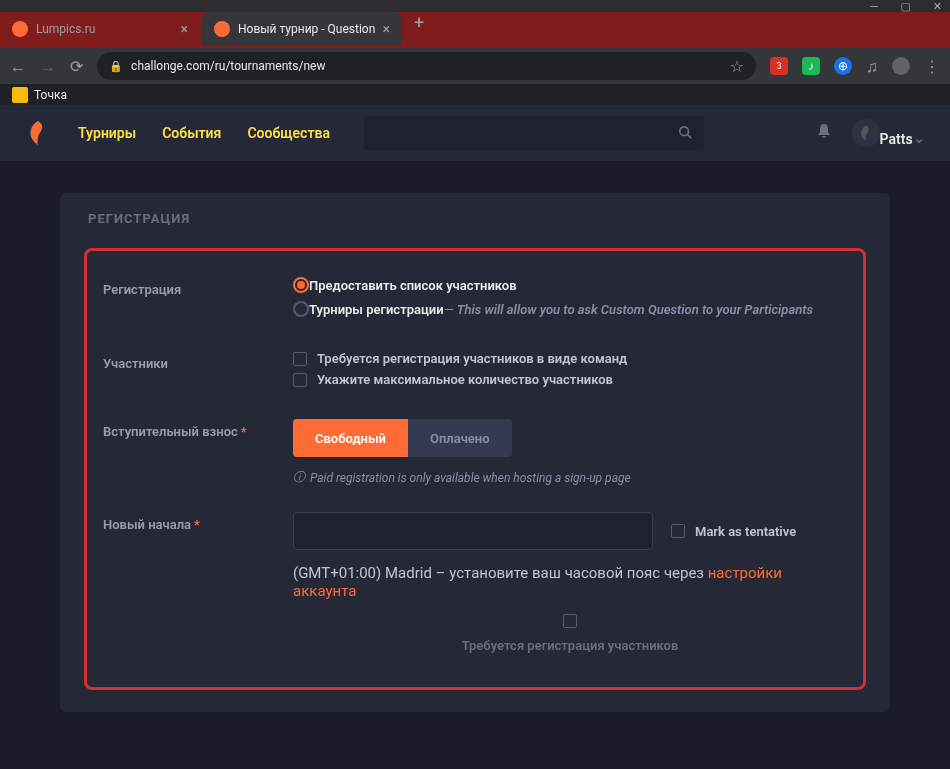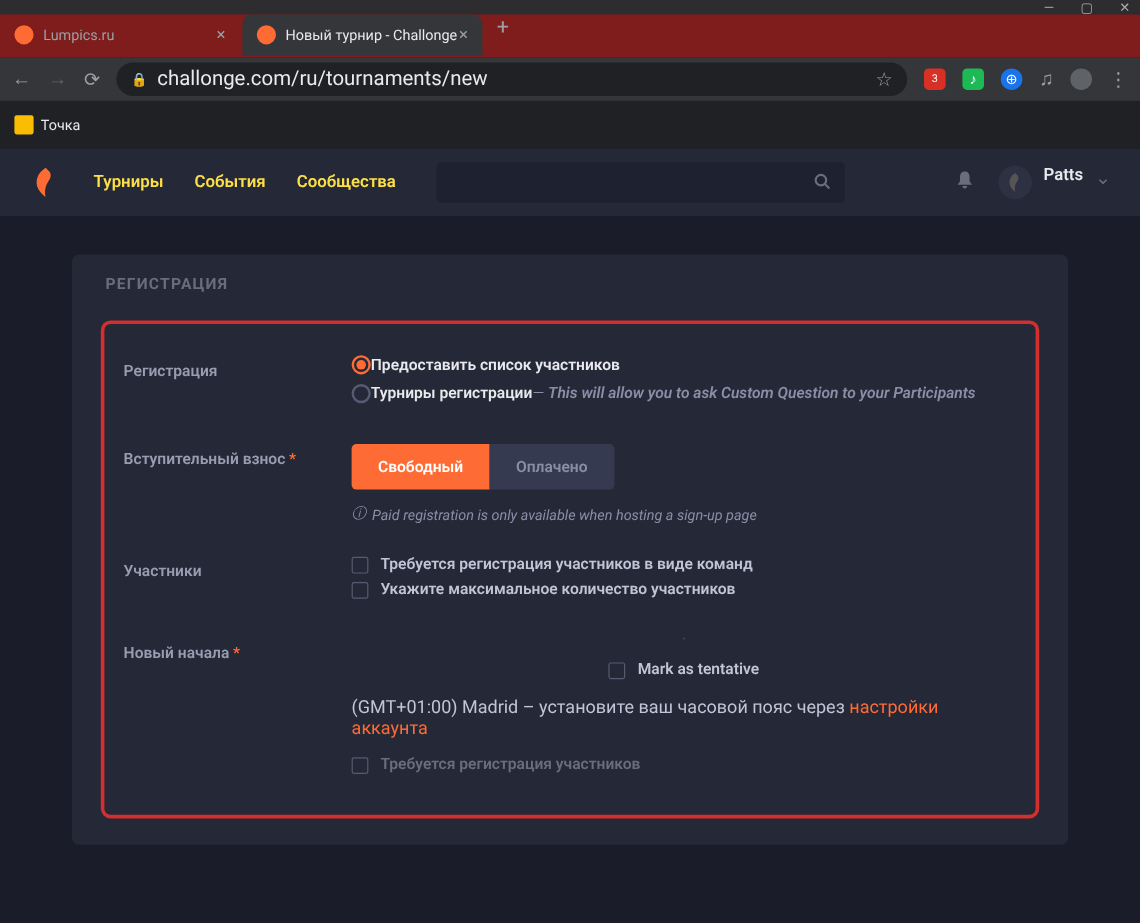--- a/index.html
+++ b/index.html
@@ -12,36 +12,36 @@
 .tab-bar { display: flex; align-items: flex-start; height: 36px; background: #7f1d1d; padding-left: 0; }
 .tab { display: flex; align-items: center; height: 34px; padding: 0 12px; border-radius: 8px 8px 0 0; font-size: 12px; color: #9aa0a6; margin-right: 2px; min-width: 200px; cursor: pointer; }
 .tab.active { background: #35363a; color: #e8eaed; }
 .tab-favicon { width: 16px; height: 16px; margin-right: 8px; border-radius: 50%; display: inline-block; }
 .tab-close { margin-left: auto; font-size: 14px; color: #9aa0a6; }
 .tab-add { color: #9aa0a6; font-size: 18px; padding: 0 10px; cursor: pointer; }
 .addr-bar { display: flex; align-items: center; height: 36px; background: #35363a; padding: 0 10px; gap: 14px; }
 .addr-bar .icon-btn { color: #9aa0a6; font-size: 16px; cursor: pointer; }
 .url-box { flex: 1; display: flex; align-items: center; background: #202124; border-radius: 20px; height: 28px; padding: 0 12px; gap: 8px; }
 .url-lock { color: #9aa0a6; font-size: 11px; }
-.url-text { color: #e8eaed; font-size: 17px; }
+.url-text { color: #e8eaed; font-size: 12px; }
 .addr-right { display: flex; align-items: center; gap: 14px; }
 .ext-icon { width: 18px; height: 18px; border-radius: 4px; display: flex; align-items: center; justify-content: center; font-size: 12px; }
-.bookmarks { display: flex; align-items: center; height: 40px; padding: 0 12px; gap: 6px; font-size: 12px; color: #e8eaed; }
+.bookmarks { display: flex; align-items: center; height: 21px; padding: 0 12px; gap: 6px; font-size: 12px; color: #e8eaed; }
 .bookmarks .bm-icon { width: 16px; height: 16px; background: #fbbc04; border-radius: 2px; }
 
 
 .site-header { display: flex; align-items: center; height: 56px; background: #252836; padding: 0 24px; gap: 26px; }
 .site-logo { width: 28px; height: 28px; }
 .site-logo svg { width: 100%; height: 100%; }
 .nav-link { color: #fde047; font-size: 14px; font-weight: 600; cursor: pointer; }
 .site-search { flex: 1; max-width: 340px; display: flex; align-items: center; background: #1e2130; border-radius: 4px; height: 34px; padding: 0 12px; margin-left: 8px;}
 .site-search-icon { margin-left: auto; color: #6a6d7a; }
 .header-right { margin-left: auto; display: flex; align-items: center; gap: 20px; }
 .bell-icon { color: #6a6d7a; font-size: 16px; cursor: pointer; }
-.user-menu { display: flex; align-items: flex-start; gap: 10px; cursor: pointer; }
+.user-menu { display: flex; align-items: flex-end; gap: 0; cursor: pointer; }
 .user-avatar { width: 28px; height: 28px; border-radius: 50%; background: #2d3142; display:flex; align-items:center; justify-content:center;}
 .user-name { color: #e8eaed; font-size: 14px; font-weight: 600; }
 .user-chevron { color: #6a6d7a; }
 
 
 .page { padding: 32px 60px; }
 .panel { background: #252836; border-radius: 6px; }
 .panel-header { padding: 18px 28px 0 28px; }
 .panel-title { color: #6a6d7a; font-size: 13px; font-weight: 700; letter-spacing: 1px; }
 .panel-body { padding: 22px 24px; }
@@ -66,46 +66,46 @@
 .btn { height: 38px; padding: 0 22px; border: none; font-size: 13px; font-weight: 600; cursor: pointer; display: flex; align-items: center; }
 .btn-primary { background: #ff6b35; color: #fff; border-radius: 4px 0 0 4px; }
 .btn-secondary { background: #363a50; color: #8a8fa8; border-radius: 0 4px 4px 0; }
 .info-note { margin-top: 12px; color: #8a8fa8; font-size: 12px; font-style: italic; display: flex; align-items: center; gap: 5px; }
 
 .check-line { display: flex; align-items: center; gap: 10px; margin-bottom: 6px; }
 .checkbox { width: 14px; height: 14px; border: 1px solid #555b72; border-radius: 2px; cursor: pointer; }
 .check-label { color: #c2c5d6; font-size: 13px; font-weight: 600; }
 .check-label.muted { color: #6a6d7a; }
 
-.datetime-row { display: flex; align-items: center; gap: 18px; flex-direction: column; }
+.datetime-row { display: flex; align-items: center; gap: 18px; }
 .text-input { flex: 1; max-width: 360px; height: 38px; background: #1e2130; border: 1px solid #3a3e52; border-radius: 4px; }
 .tz-note { margin-top: 14px; color: #c2c5d6; font-size: 15px; }
 .tz-note .link { color: #ff6b35; cursor: pointer; }
-.mt-check { margin-top: 14px; }
+.mt-check { margin-top: 14px; flex-direction: column; }
 
 .panel2 { margin-top: 28px; background: #252836; border-radius: 6px; padding: 20px 28px; }
 </style>
 </head>
 <body>
 
 <div class="browser-chrome">
   <div class="window-controls">
     <span>—</span>
     <span>▢</span>
     <span>✕</span>
   </div>
   <div class="tab-bar">
     <div class="tab">
       <span class="tab-favicon" style="background:#ff6b35"></span>
       <span>Lumpics.ru</span>
       <span class="tab-close">×</span>
     </div>
     <div class="tab active">
       <span class="tab-favicon" style="background:#ff6b35"></span>
-      <span>Новый турнир - Challonge</span>
+      <span>Новый турнир - Question</span>
       <span class="tab-close">×</span>
     </div>
     <span class="tab-add">+</span>
   </div>
   <div class="addr-bar">
     <span class="icon-btn">←</span>
     <span class="icon-btn" style="opacity:.4">→</span>
     <span class="icon-btn">⟳</span>
     <div class="url-box">
       <span class="url-lock">🔒</span>
@@ -182,46 +182,46 @@
             <div class="radio-line">
               <span class="radio"></span>
               <span class="radio-label">Турниры регистрации</span>
               <span class="radio-sub">— <span class="em">This will allow you to ask Custom Question to your Participants</span></span>
             </div>
           </div>
         </div>
 
         <div class="form-row">
           <div class="form-label-col">
+            <span class="form-label">Участники</span>
+          </div>
+          <div class="form-field-col">
+            <div class="check-line">
+              <span class="checkbox"></span>
+              <span class="check-label">Требуется регистрация участников в виде команд</span>
+            </div>
+            <div class="check-line">
+              <span class="checkbox"></span>
+              <span class="check-label">Укажите максимальное количество участников</span>
+            </div>
+          </div>
+        </div>
+
+        <div class="form-row">
+          <div class="form-label-col">
             <span class="form-label"><span>Вступительный взнос</span><span class="req">*</span></span>
           </div>
           <div class="form-field-col">
             <div class="btn-group">
               <button class="btn btn-primary">Свободный</button>
               <button class="btn btn-secondary">Оплачено</button>
             </div>
             <div class="info-note">
               <span>ⓘ</span>
               <span>Paid registration is only available when hosting a sign-up page</span>
-            </div>
-          </div>
-        </div>
-
-        <div class="form-row">
-          <div class="form-label-col">
-            <span class="form-label">Участники</span>
-          </div>
-          <div class="form-field-col">
-            <div class="check-line">
-              <span class="checkbox"></span>
-              <span class="check-label">Требуется регистрация участников в виде команд</span>
-            </div>
-            <div class="check-line">
-              <span class="checkbox"></span>
-              <span class="check-label">Укажите максимальное количество участников</span>
             </div>
           </div>
         </div>
 
         <div class="form-row" style="margin-bottom:0">
           <div class="form-label-col">
             <span class="form-label"><span>Новый начала</span><span class="req">*</span></span>
           </div>
           <div class="form-field-col">
             <div class="datetime-row">

